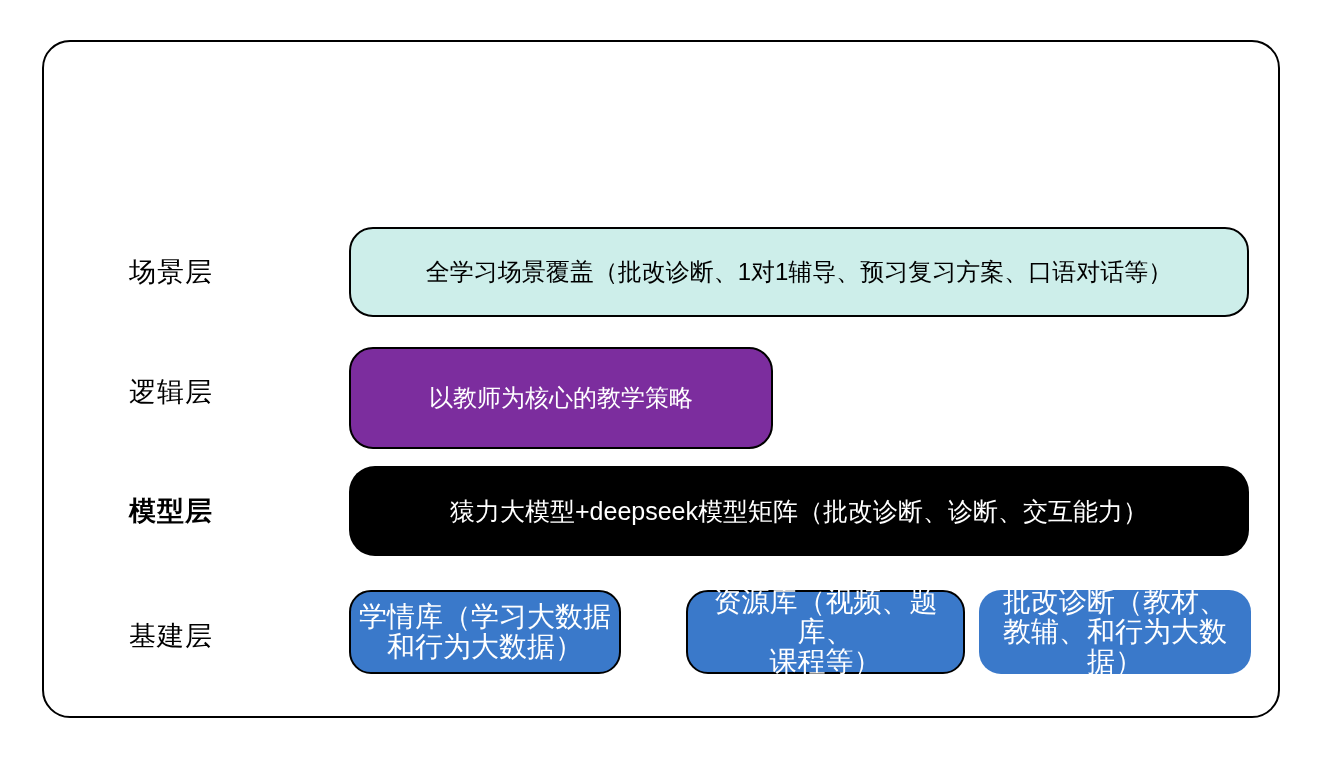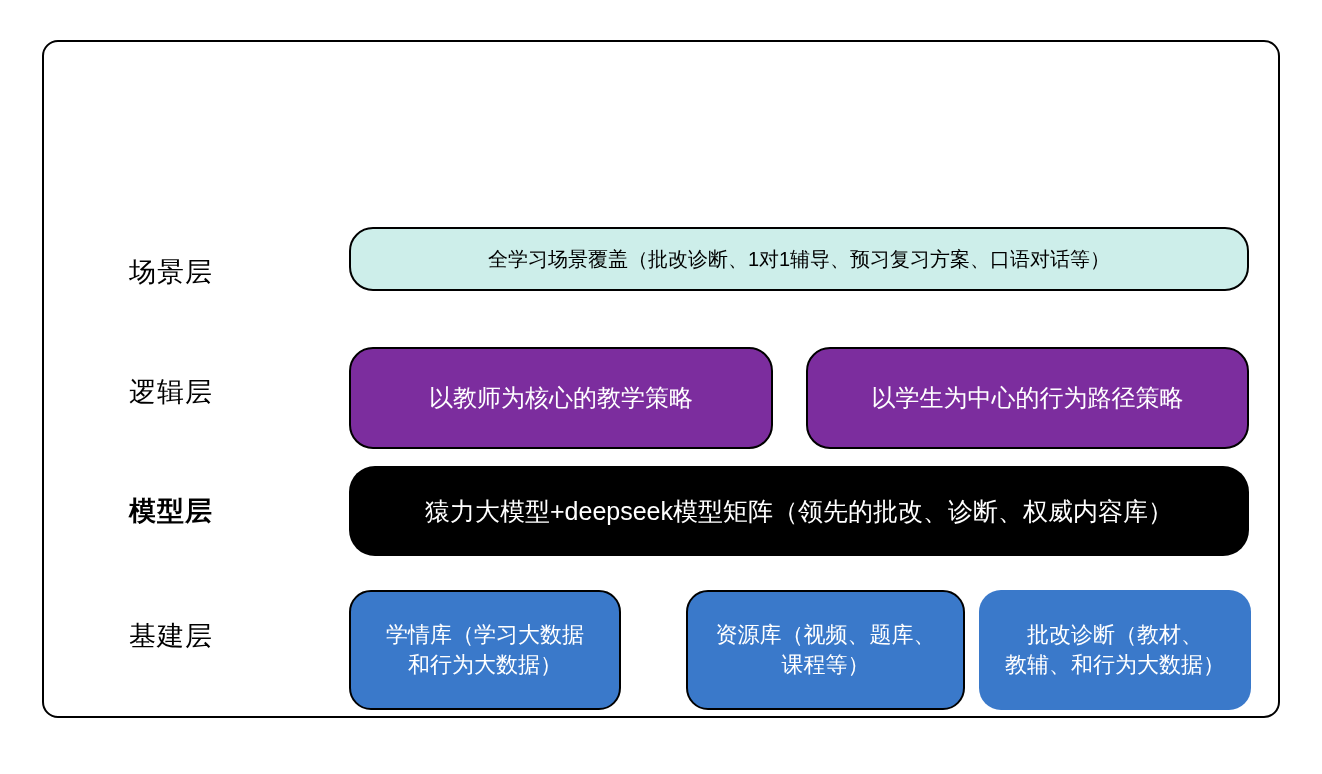--- a/index.html
+++ b/index.html
@@ -17,21 +17,21 @@
     height: 774px;
     overflow: hidden;
   }
   .frame {
     position: absolute;
     left: 42px;
     top: 40px;
     width: 1238px;
     height: 678px;
     border: 2px solid #000;
-    border-radius: 16px;
+    border-radius: 28px;
     box-sizing: border-box;
     background: #ffffff;
   }
   .row-label {
     position: absolute;
     left: 85px;
     font-size: 27px;
     line-height: 34px;
     color: #000;
     letter-spacing: 1px;
@@ -48,25 +48,25 @@
     flex-direction: column;
     align-items: center;
     justify-content: center;
     text-align: center;
     box-sizing: border-box;
     border-radius: 24px;
   }
   .box span { display: block; }
 
   .scene-box {
-    top: 185px; left: 305px; width: 900px; height: 64px;
+    top: 185px; left: 305px; width: 900px; height: 90px;
     background: var(--scene-fill, #cdeeea);
     border: 2.5px solid var(--line, #000);
     color: #000;
-    font-size: 20px;
+    font-size: 24px;
     line-height: 32px;
   }
   .logic-box {
     top: 305px; height: 102px;
     background: var(--logic-fill, #7c2d9e);
     border: 2.5px solid var(--line, #000);
     color: #fff;
     font-size: 24px;
     line-height: 32px;
   }
@@ -76,25 +76,25 @@
   .model-box {
     top: 424px; left: 305px; width: 900px; height: 90px;
     background: var(--model-fill, #000000);
     color: #fff;
     font-size: 25px;
     line-height: 33px;
     border-radius: 26px;
   }
 
   .infra-box {
-    top: 548px; height: 120px;
+    top: 548px; height: 84px;
     background: var(--infra-fill, #3a79ca);
     border: 2.5px solid var(--line, #000);
     color: #fff;
-    font-size: 22px;
+    font-size: 28px;
     line-height: 30px;
     border-radius: 22px;
   }
   .infra-box.first  { left: 305px; width: 272px; }
   .infra-box.second { left: 618px; width: 279px; margin-left: 24px; }
   .infra-box.third  { left: 935px; width: 272px; border: none; }
 </style>
 </head>
 <body>
 
@@ -106,26 +106,23 @@
     <div class="row-label lbl-model">模型层</div>
     <div class="row-label lbl-infra">基建层</div>
 
     <div class="box scene-box">
       <span>全学习场景覆盖（批改诊断、1对1辅导、预习复习方案、口语对话等）</span>
     </div>
 
     <div class="box logic-box first">
       <span>以教师为核心的教学策略</span>
     </div>
-    <div class="box logic-box second">
-      <span>以学生为中心的行为路径策略</span>
-    </div>
 
     <div class="box model-box">
-      <span>猿力大模型+deepseek模型矩阵（领先的批改、诊断、权威内容库）</span>
+      <span>猿力大模型+deepseek模型矩阵（批改诊断、诊断、交互能力）</span>
     </div>
 
     <div class="box infra-box first">
       <span>学情库（学习大数据</span>
       <span>和行为大数据）</span>
     </div>
     <div class="box infra-box second">
       <span>资源库（视频、题库、</span>
       <span>课程等）</span>
     </div>

